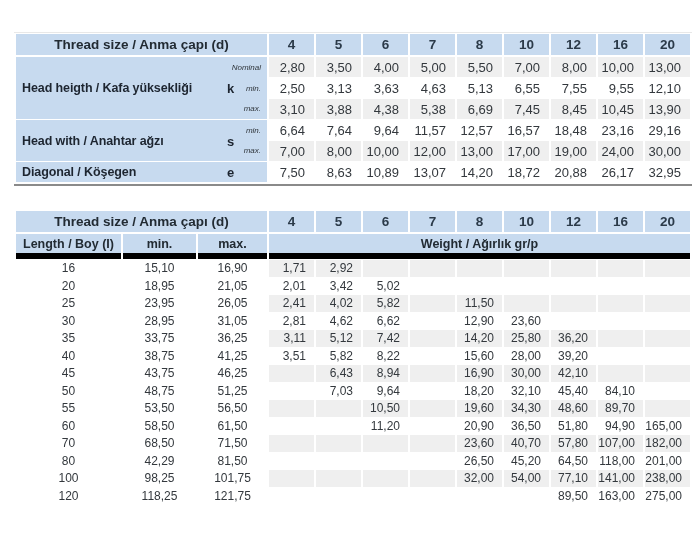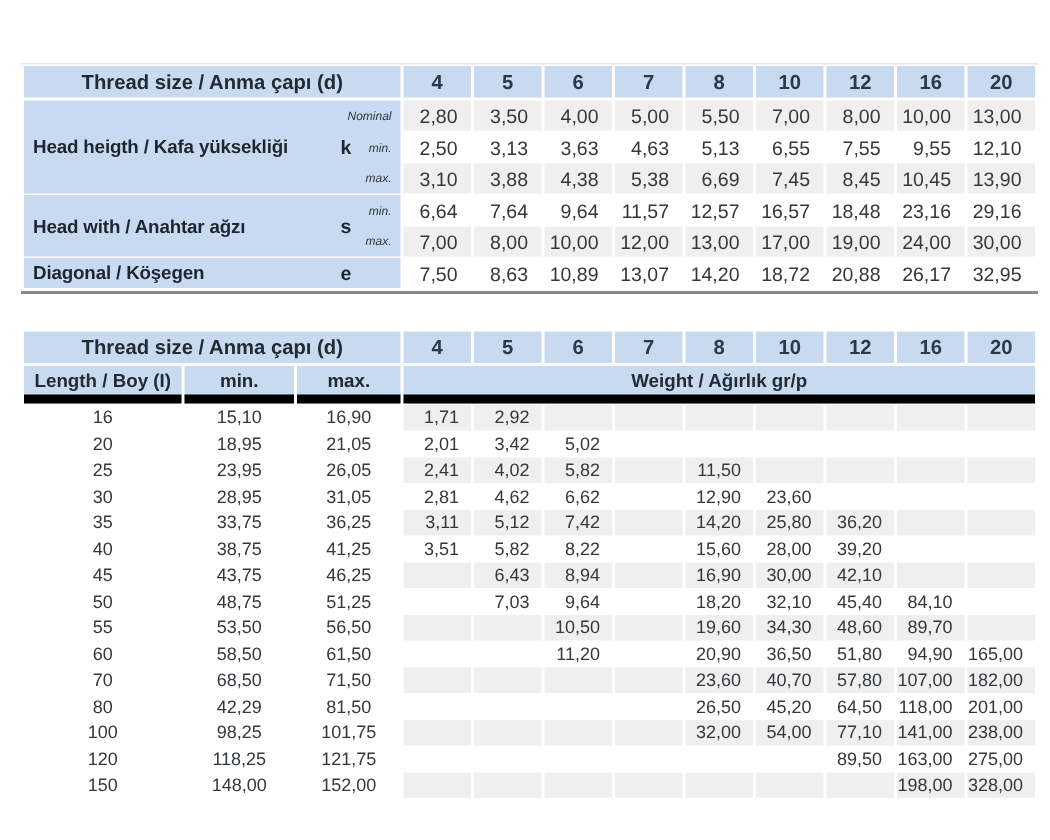--- a/index.html
+++ b/index.html
@@ -1,21 +1,21 @@
 <!DOCTYPE html>
 <html><head>
 <meta charset="utf-8">
 <style>
   html, body { margin: 0; padding: 0; background: #ffffff; }
   body {
     width: 700px; height: 560px; overflow: hidden;
     font-family: "Liberation Sans", "DejaVu Sans", sans-serif;
     -webkit-font-smoothing: antialiased;
   }
-  .page { padding: 42px 0 0 14px; }
+  .page { padding: 32px 0 0 14px; }
 
   table.spec {
     border-collapse: separate;
     border-spacing: 2px 1px;
     table-layout: fixed;
     width: 678px;
   }
   #dim-table { border-top: 1px solid #e8e8e8; }
 
   th, td { padding: 0; margin: 0; overflow: hidden; }
@@ -424,30 +424,16 @@
           <td class="num"></td>
           <td class="num"></td>
           <td class="num"></td>
           <td class="num"></td>
           <td class="num"></td>
           <td class="num"></td>
           <td class="num">89,50</td>
           <td class="num">163,00</td>
           <td class="num">275,00</td>
         </tr>
-        <tr>
-          <td class="ctr band">150</td>
-          <td class="ctr band">148,00</td>
-          <td class="ctr band">152,00</td>
-          <td class="num band"></td>
-          <td class="num band"></td>
-          <td class="num band"></td>
-          <td class="num band"></td>
-          <td class="num band"></td>
-          <td class="num band"></td>
-          <td class="num band"></td>
-          <td class="num band">198,00</td>
-          <td class="num band">328,00</td>
-        </tr>
       </tbody>
   </table>
 
 </div>
 
 </body></html>

